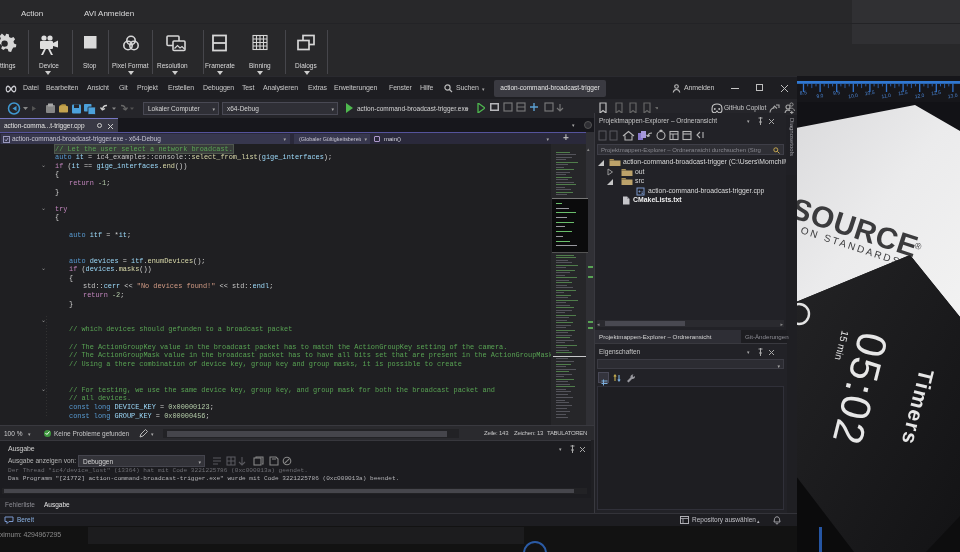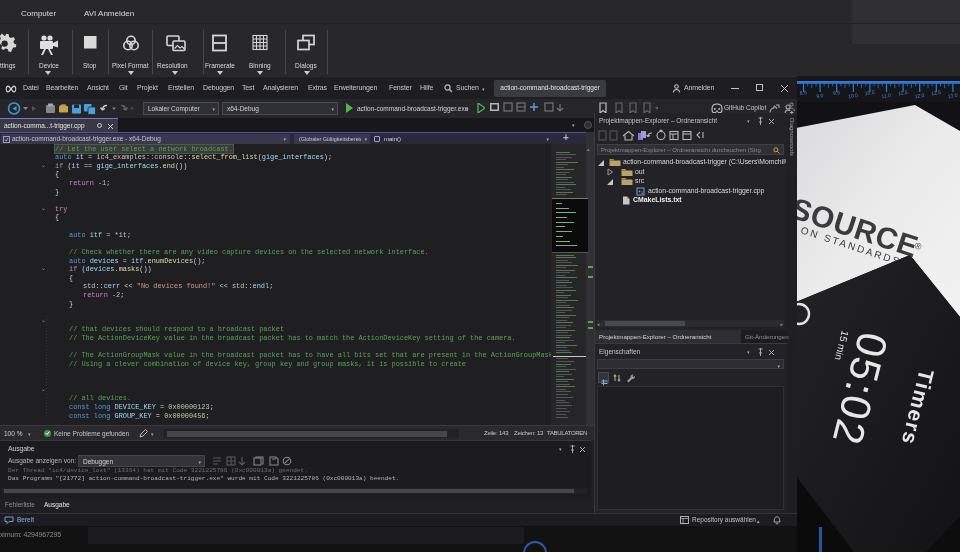--- a/index.html
+++ b/index.html
@@ -8,21 +8,21 @@
 .t65{font-size:6.5px;color:#bdbdbd;}
 .mono{font-family:"Liberation Mono",monospace;}
 .dd{color:#aaa;font-size:5px;}
 .sep{position:absolute;width:1px;background:#47474c;}
 </style></head>
 <body>
 <div id="root">
 
 <div class="ab" style="left:0;top:0;width:960px;height:76px;background:#28282b;">
   <div class="ab" style="left:852px;top:0;width:108px;height:44px;background:#303034;"></div>
-  <div class="ab" style="left:21px;top:9px;color:#ddd;font-size:8px;">Computer</div>
+  <div class="ab" style="left:21px;top:9px;color:#ddd;font-size:8px;">Action</div>
   <div class="ab" style="left:84px;top:9px;color:#ddd;font-size:8px;">AVI Anmelden</div>
   <div class="ab" style="left:0;top:23px;width:960px;height:1px;background:#232326;"></div>
 
   <div class="sep" style="left:28px;top:30px;height:44px;"></div>
   <div class="sep" style="left:72px;top:30px;height:44px;"></div>
   <div class="sep" style="left:108px;top:30px;height:44px;"></div>
   <div class="sep" style="left:152px;top:30px;height:44px;"></div>
   <div class="sep" style="left:203px;top:30px;height:44px;"></div>
   <div class="sep" style="left:285px;top:30px;height:44px;"></div>
   <div class="sep" style="left:327px;top:30px;height:44px;"></div>
@@ -302,31 +302,31 @@
   <div class="ab mono" style="left:0;top:67.5px;width:551px;height:281.5px;background:#1f1f22;overflow:hidden;font-size:6.9px;line-height:8.6px;color:#d4d4d4;">
     <div style="position:absolute;left:55px;top:1.0px;white-space:pre;background:#383d3b;box-shadow:0 0 0 1px #50584f;"><span style="color:#57a652">// Let the user select a network broadcast.</span></div>
 <div style="position:absolute;left:55px;top:9.6px;white-space:pre;"><span style="color:#569cd6">auto</span><span style="color:#d4d4d4"> </span><span style="color:#9cdcfe">it</span><span style="color:#d4d4d4"> = </span><span style="color:#c8c8c8">ic4_examples</span><span style="color:#d4d4d4">::</span><span style="color:#c8c8c8">console</span><span style="color:#d4d4d4">::</span><span style="color:#dcdcaa">select_from_list</span><span style="color:#d4d4d4">(</span><span style="color:#9cdcfe">gige_interfaces</span><span style="color:#d4d4d4">);</span></div>
 <div style="position:absolute;left:55px;top:18.2px;white-space:pre;"><span style="color:#c586c0">if</span><span style="color:#d4d4d4"> (</span><span style="color:#9cdcfe">it</span><span style="color:#d4d4d4"> == </span><span style="color:#9cdcfe">gige_interfaces</span><span style="color:#d4d4d4">.</span><span style="color:#dcdcaa">end</span><span style="color:#d4d4d4">())</span></div>
 <div style="position:absolute;left:55px;top:26.8px;white-space:pre;"><span style="color:#d4d4d4">{</span></div>
 <div style="position:absolute;left:69px;top:35.5px;white-space:pre;"><span style="color:#c586c0">return</span><span style="color:#d4d4d4"> </span><span style="color:#b5cea8">-1</span><span style="color:#d4d4d4">;</span></div>
 <div style="position:absolute;left:55px;top:44.1px;white-space:pre;"><span style="color:#d4d4d4">}</span></div>
 <div style="position:absolute;left:55px;top:61.3px;white-space:pre;"><span style="color:#c586c0">try</span></div>
 <div style="position:absolute;left:55px;top:69.9px;white-space:pre;"><span style="color:#d4d4d4">{</span></div>
 <div style="position:absolute;left:69px;top:87.2px;white-space:pre;"><span style="color:#569cd6">auto</span><span style="color:#d4d4d4"> </span><span style="color:#9cdcfe">itf</span><span style="color:#d4d4d4"> = *</span><span style="color:#9cdcfe">it</span><span style="color:#d4d4d4">;</span></div>
-<div style="position:absolute;left:69px;top:104.4px;white-space:pre;"><span style="color:#57a652">// Check whether there are any video capture devices on the selected network interface.</span></div>
 <div style="position:absolute;left:69px;top:113.0px;white-space:pre;"><span style="color:#569cd6">auto</span><span style="color:#d4d4d4"> </span><span style="color:#9cdcfe">devices</span><span style="color:#d4d4d4"> = </span><span style="color:#9cdcfe">itf</span><span style="color:#d4d4d4">.</span><span style="color:#dcdcaa">enumDevices</span><span style="color:#d4d4d4">();</span></div>
 <div style="position:absolute;left:69px;top:121.6px;white-space:pre;"><span style="color:#c586c0">if</span><span style="color:#d4d4d4"> (</span><span style="color:#9cdcfe">devices</span><span style="color:#d4d4d4">.</span><span style="color:#dcdcaa">masks</span><span style="color:#d4d4d4">())</span></div>
 <div style="position:absolute;left:69px;top:130.2px;white-space:pre;"><span style="color:#d4d4d4">{</span></div>
 <div style="position:absolute;left:83px;top:138.8px;white-space:pre;"><span style="color:#c8c8c8">std</span><span style="color:#d4d4d4">::</span><span style="color:#9cdcfe">cerr</span><span style="color:#d4d4d4"> &lt;&lt; </span><span style="color:#d69d85">"No devices found!"</span><span style="color:#d4d4d4"> &lt;&lt; </span><span style="color:#c8c8c8">std</span><span style="color:#d4d4d4">::</span><span style="color:#9cdcfe">endl</span><span style="color:#d4d4d4">;</span></div>
 <div style="position:absolute;left:83px;top:147.5px;white-space:pre;"><span style="color:#c586c0">return</span><span style="color:#d4d4d4"> </span><span style="color:#b5cea8">-2</span><span style="color:#d4d4d4">;</span></div>
 <div style="position:absolute;left:69px;top:156.1px;white-space:pre;"><span style="color:#d4d4d4">}</span></div>
-<div style="position:absolute;left:69px;top:181.9px;white-space:pre;"><span style="color:#57a652">// that devices should respond to a broadcast packet</span></div>
-<div style="position:absolute;left:69px;top:190.5px;white-space:pre;"><span style="color:#57a652">// The ActionDeviceKey value in the broadcast packet has to match the ActionDeviceKey setting of the camera.</span></div>
+<div style="position:absolute;left:69px;top:181.9px;white-space:pre;"><span style="color:#57a652">// which devices should gefunden to a broadcast packet</span></div>
+<div style="position:absolute;left:69px;top:199.1px;white-space:pre;"><span style="color:#57a652">// The ActionGroupKey value in the broadcast packet has to match the ActionGroupKey setting of the camera.</span></div>
 <div style="position:absolute;left:69px;top:207.8px;white-space:pre;"><span style="color:#57a652">// The ActionGroupMask value in the broadcast packet has to have all bits set that are present in the ActionGroupMask</span></div>
-<div style="position:absolute;left:69px;top:216.4px;white-space:pre;"><span style="color:#57a652">// Using a clever combination of device key, group key and group masks, it is possible to create</span></div>
+<div style="position:absolute;left:69px;top:216.4px;white-space:pre;"><span style="color:#57a652">// Using a there combination of device key, group key and group masks, it is possible to create</span></div>
+<div style="position:absolute;left:69px;top:242.2px;white-space:pre;"><span style="color:#57a652">// For testing, we use the same device key, group key, and group mask for both the broadcast packet and</span></div>
 <div style="position:absolute;left:69px;top:250.8px;white-space:pre;"><span style="color:#57a652">// all devices.</span></div>
 <div style="position:absolute;left:69px;top:259.4px;white-space:pre;"><span style="color:#569cd6">const</span><span style="color:#d4d4d4"> </span><span style="color:#569cd6">long</span><span style="color:#d4d4d4"> </span><span style="color:#9cdcfe">DEVICE_KEY</span><span style="color:#d4d4d4"> = </span><span style="color:#b5cea8">0x00000123</span><span style="color:#d4d4d4">;</span></div>
 <div style="position:absolute;left:69px;top:268.1px;white-space:pre;"><span style="color:#569cd6">const</span><span style="color:#d4d4d4"> </span><span style="color:#569cd6">long</span><span style="color:#d4d4d4"> </span><span style="color:#9cdcfe">GROUP_KEY</span><span style="color:#d4d4d4"> = </span><span style="color:#b5cea8">0x00000456</span><span style="color:#d4d4d4">;</span></div>
 <div style="position:absolute;left:41px;top:17.0px;color:#9a9a9a;font-family:'Liberation Sans',sans-serif;font-size:6px;">⌄</div>
 <div style="position:absolute;left:41px;top:60.1px;color:#9a9a9a;font-family:'Liberation Sans',sans-serif;font-size:6px;">⌄</div>
 <div style="position:absolute;left:41px;top:120.4px;color:#9a9a9a;font-family:'Liberation Sans',sans-serif;font-size:6px;">⌄</div>
 <div style="position:absolute;left:41px;top:172.1px;color:#9a9a9a;font-family:'Liberation Sans',sans-serif;font-size:6px;">⌄</div>
 <div style="position:absolute;left:41px;top:241.0px;color:#9a9a9a;font-family:'Liberation Sans',sans-serif;font-size:6px;">⌄</div>
   </div>
 

